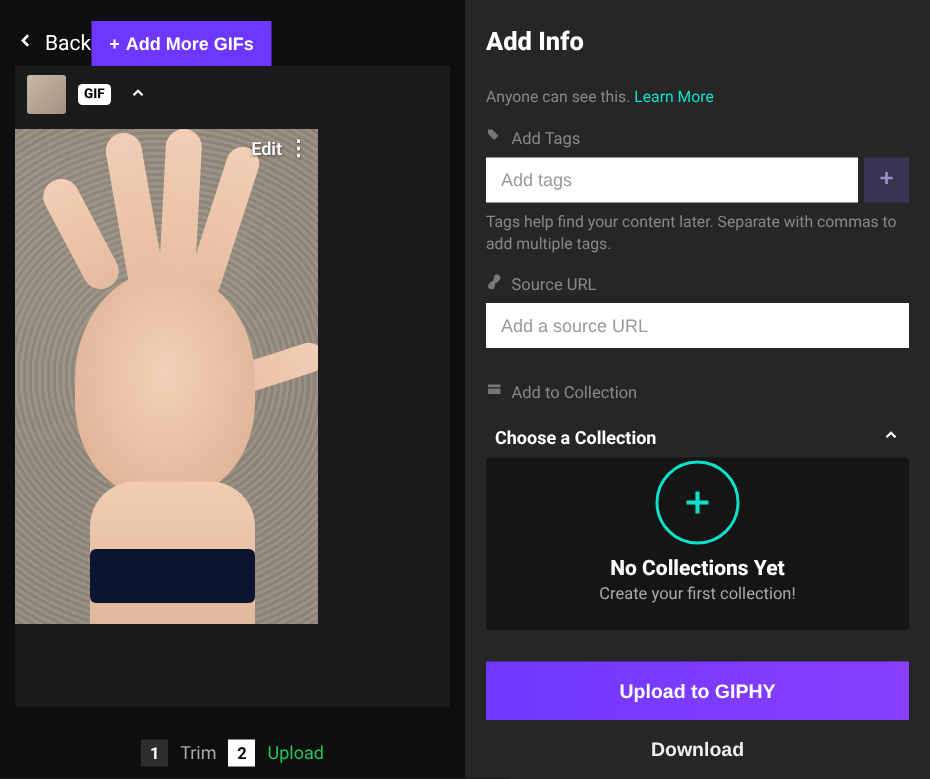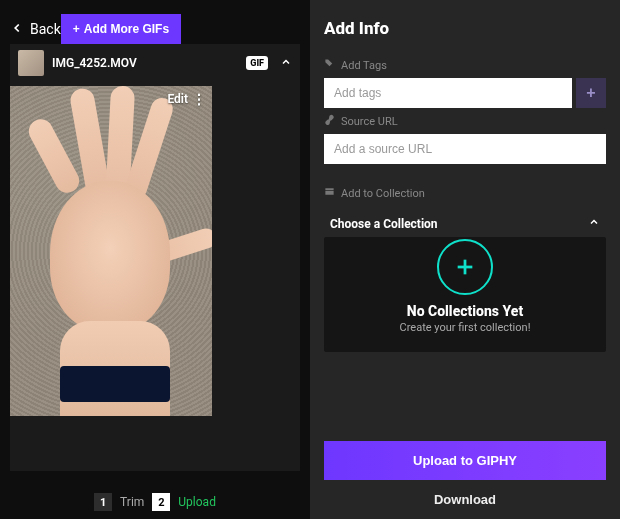--- a/index.html
+++ b/index.html
@@ -281,21 +281,20 @@
       </div>
       <button class="add-gifs-btn">
         <span class="plus">+</span>
         <span>Add More GIFs</span>
       </button>
     </div>
 
     <div class="media-panel">
       <div class="media-header">
         <div class="thumb"></div>
-        <div class="filename">IMG_4252.MOV</div>
         <span class="gif-badge">GIF</span>
         <span class="caret-icon">
           <svg viewBox="0 0 24 24" fill="none" stroke="#fff" stroke-width="3">
               <polyline points="6 15 12 9 18 15"></polyline>
             </svg>
         </span>
       </div>
       <div class="preview-wrap">
         <div class="preview">
           <div class="carpet"></div>
@@ -323,33 +322,37 @@
     </div>
   </div>
 
   <div class="right">
     <h1>Add Info</h1>
 
     <div class="toggle">
       
       
     </div>
+    <div class="hint">
+      <span>Anyone can see this. </span><a href="#">Learn More</a>
+    </div>
 
     <div class="section-label">
       <span>
         <svg viewBox="0 0 24 24">
             <path d="M20 10l-8 8-9-9V3h6l9 9-2 2z"></path>
           </svg>
       </span>
       <span>Add Tags</span>
     </div>
     <div class="input-row">
       <input class="text-input" placeholder="Add tags" style="">
       <button class="plus-btn">+</button>
     </div>
+    <div class="help-text">Tags help find your content later. Separate with commas to add multiple tags.</div>
 
     <div class="section-label">
       <span>
         <svg viewBox="0 0 24 24">
             <path d="M10 13a5 5 0 007 0l3-3a5 5 0 00-7-7l-1 1m2 9a5 5 0 00-7 0l-3 3a5 5 0 007 7l1-1"></path>
           </svg>
       </span>
       <span>Source URL</span>
     </div>
     <div class="input-row" style="margin-bottom:14px;">

